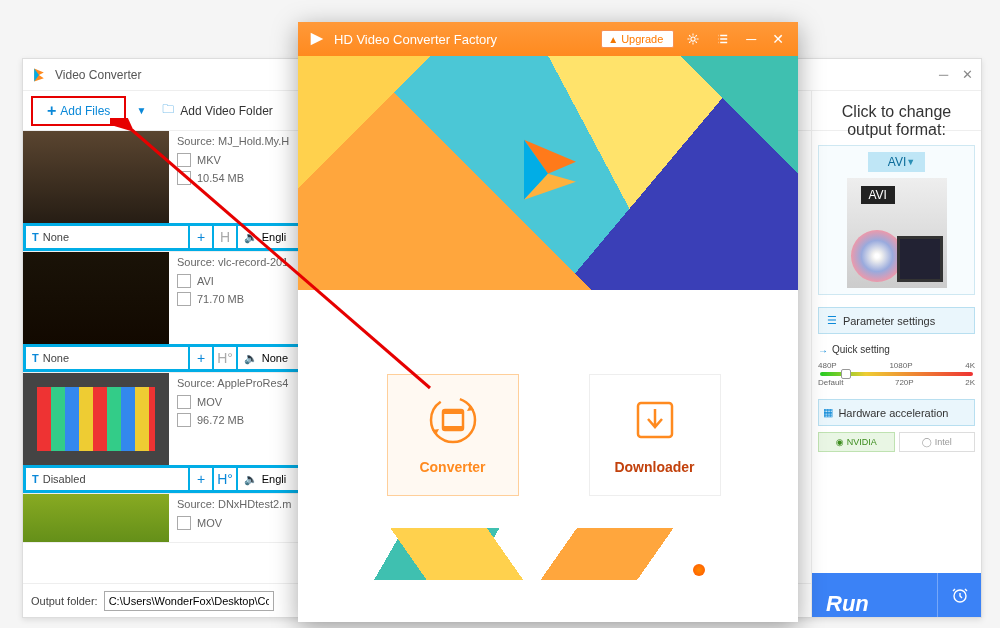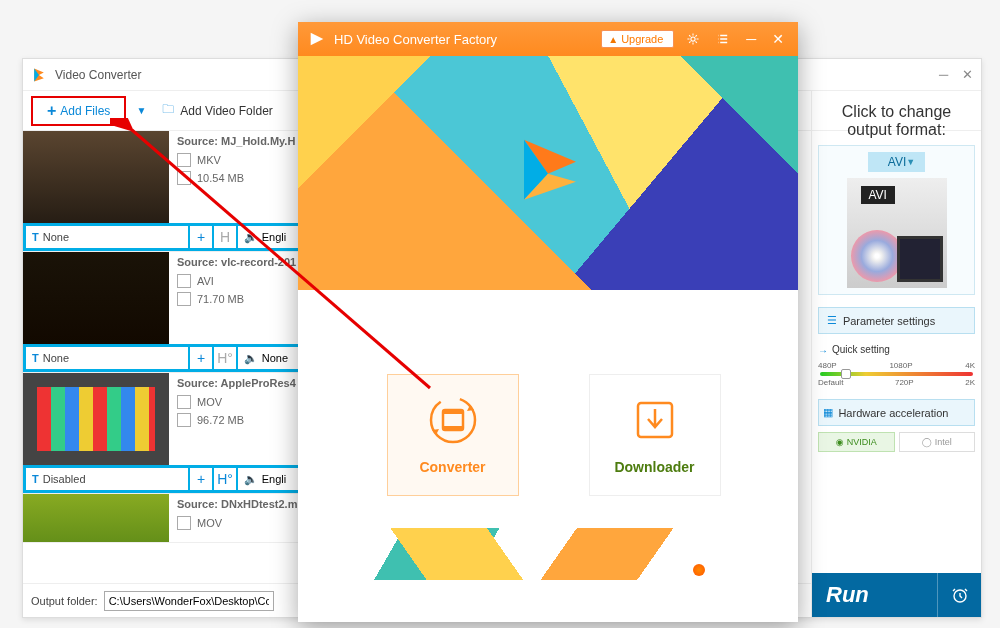--- a/index.html
+++ b/index.html
@@ -40,21 +40,21 @@
 .file-item { border-bottom: 1px solid #eee; }
 .file-row { display: flex; }
 .thumb { width: 146px; height: 92px; background: #222; flex: none; }
 .thumb1 { background: linear-gradient(#5a4530, #261d14); }
 .thumb2 { background: linear-gradient(#1a1308, #120900); }
 .thumb3 { background: #444; position: relative; }
 .thumb3::after { content:""; position:absolute; inset:14px; background:
   repeating-linear-gradient(90deg,#e33,#e33 14px,#3c8 14px,#3c8 28px,#38e 28px,#38e 42px,#ec3 42px,#ec3 56px);}
 .thumb4 { background: linear-gradient(#8a2, #471); }
 .file-meta { flex: 1; padding: 4px 8px; font-size: 11px; color: #666; }
-.file-meta .src { white-space: nowrap; overflow: hidden; text-overflow: ellipsis; margin-bottom: 6px; font-weight: bold; }
+.file-meta .src { white-space: nowrap; overflow: hidden; text-overflow: ellipsis; margin-bottom: 6px; }
 .file-meta .row { display: flex; align-items: center; gap: 6px; margin-bottom: 4px; }
 .file-meta .ico { width: 14px; height: 14px; border: 1px solid #aaa; display: inline-block; }
 .sub-bar {
   height: 28px; background: #01ade6; display: flex; align-items: center; gap: 2px; padding: 0 3px;
 }
 .sub-sel { flex: 1; background: #fff; height: 22px; display: flex; align-items: center; padding: 0 6px; font-size: 11px; color: #444; }
 .sub-sel .tico { color: #0a88d8; margin-right: 4px; font-weight: bold; }
 .sq-btn { width: 22px; height: 22px; background: #fff; display: flex; align-items: center; justify-content: center; font-size: 14px; color: #0a88d8; cursor: pointer; }
 .audio-sel { background: #fff; height: 22px; display: flex; align-items: center; padding: 0 6px; font-size: 11px; gap: 4px; width: 62px; }
 
@@ -84,21 +84,21 @@
 .qs-label .dot { color: #0a88d8; }
 .slider { margin-top: 6px; }
 .slider-row1 { display: flex; justify-content: space-between; font-size: 8px; color: #666; }
 .slider-track { height: 4px; background: linear-gradient(90deg, #2c2 0%, #ec3 30%, #e33 100%); border-radius: 2px; margin: 2px 2px; position: relative; }
 .slider-track .knob { position: absolute; left: 14%; top: -3px; width: 10px; height: 10px; background: #fff; border: 1px solid #999; border-radius: 2px; }
 .hw-btn { margin-top: 12px; background: #eaf6fc; border: 1px solid #b8dff0; font-size: 11px; padding: 6px 4px; display: flex; align-items: center; gap: 5px; color: #333; cursor: pointer; }
 .chips { display: flex; gap: 4px; margin-top: 6px; }
 .chip { flex: 1; border: 1px solid #ddd; font-size: 9px; display: flex; align-items: center; justify-content: center; padding: 4px 2px; gap: 3px; }
 .chip.nv { background: #e9f6e4; color: #3c8c1d; border-color: #bfe2b1; }
 .chip.intel { color: #999; }
-.run-bar { position: absolute; bottom: 0; left: 0; right: 0; height: 44px; background: #0369a1; display: flex; align-items: center; }
+.run-bar { position: absolute; bottom: 0; left: 0; right: 0; height: 44px; background: #3b82f6; display: flex; align-items: flex-end; }
 .run-bar .run-txt { color: #fff; font-size: 22px; font-style: italic; font-weight: bold; padding-left: 14px; flex: 1; }
 .run-bar .clock { width: 44px; height: 44px; display: flex; align-items: center; justify-content: center; border-left: 1px solid rgba(255,255,255,.3); color: #fff; }
 
 
 .factory-window {
   position: absolute; left: 298px; top: 22px; width: 500px; height: 600px;
   background: #fff; box-shadow: 0 6px 24px rgba(0,0,0,.35); z-index: 10;
 }
 .fac-titlebar {
   height: 34px; background: linear-gradient(#ff9939, #ff8a1f); display: flex; align-items: center;
@@ -125,21 +125,21 @@
 }
 .hero-bottom {
   height: 290px; display: flex; align-items: center; justify-content: center; gap: 70px;
   position: relative;
 }
 .tile {
   width: 132px; height: 122px; border: 1px solid #eee; display: flex; flex-direction: column;
   align-items: center; justify-content: center; gap: 14px; cursor: pointer; font-size: 14px; font-weight: bold;
 }
 .tile.conv { border: 1px solid #ffcf9a; color: #ff8a1f; background: #fff9f2; margin-left: 11px; }
-.tile.dl { color: #4d7c0f; }
+.tile.dl { color: #c2410c; }
 .tile .ticon { width: 54px; height: 50px; }
 .footer-dec {
   position: absolute; left: 0; right: 0; bottom: 0; height: 52px;
   background:
     linear-gradient(-55deg, transparent 0 30%, #ffa63d 30% 48%, transparent 48%),
     linear-gradient(55deg, transparent 0 24%, #ffd14d 24% 42%, transparent 42%),
     linear-gradient(-60deg, transparent 0 62%, #3fc0b0 62% 80%, transparent 80%);
 }
 .footer-brand {
   position: absolute; right: 10px; bottom: 4px; font-size: 11px; color: #fff;

